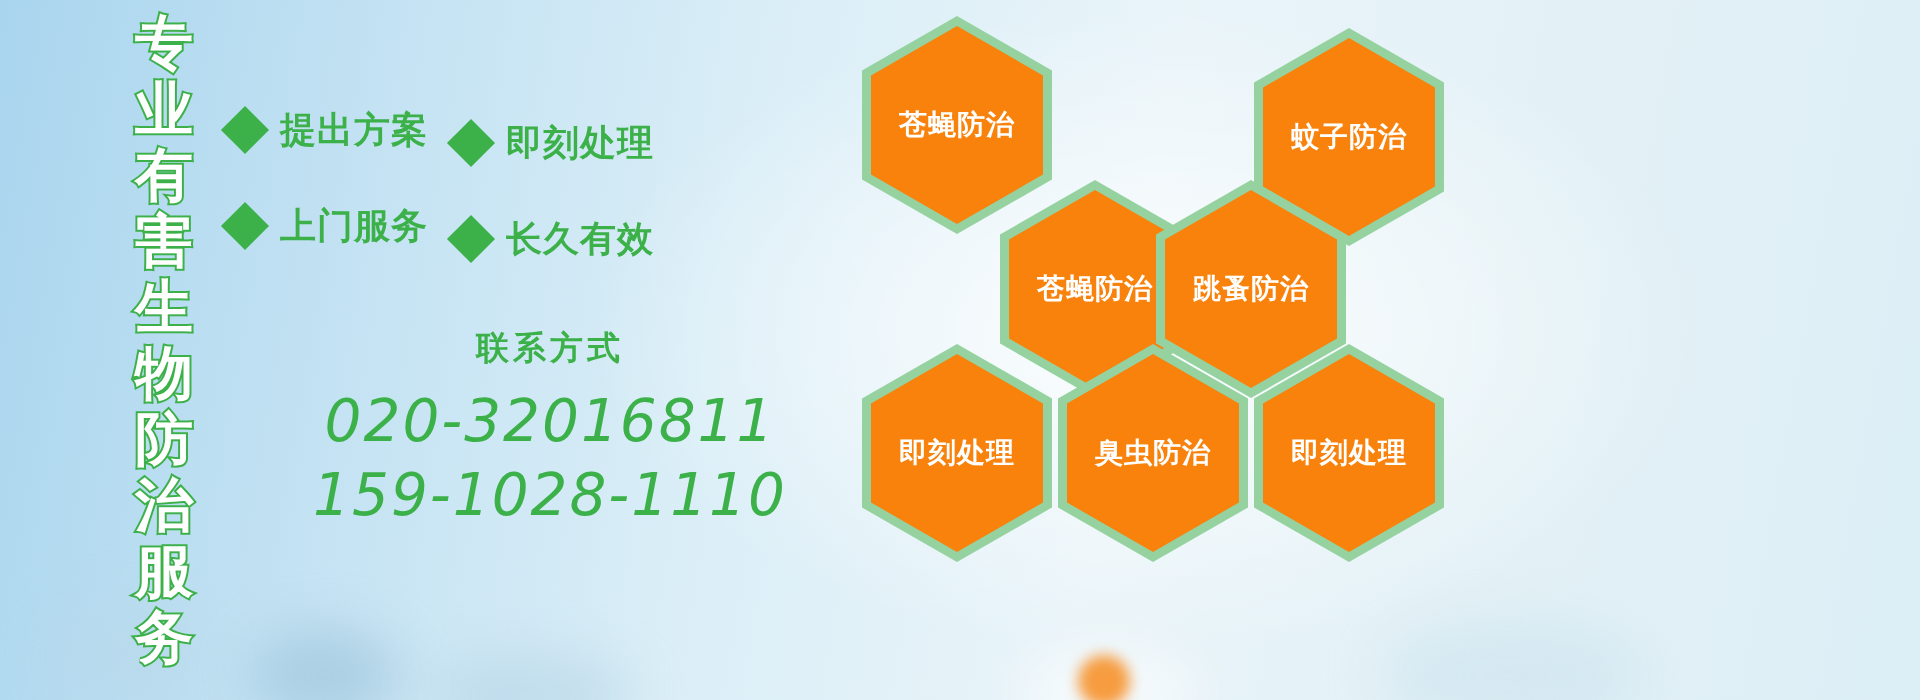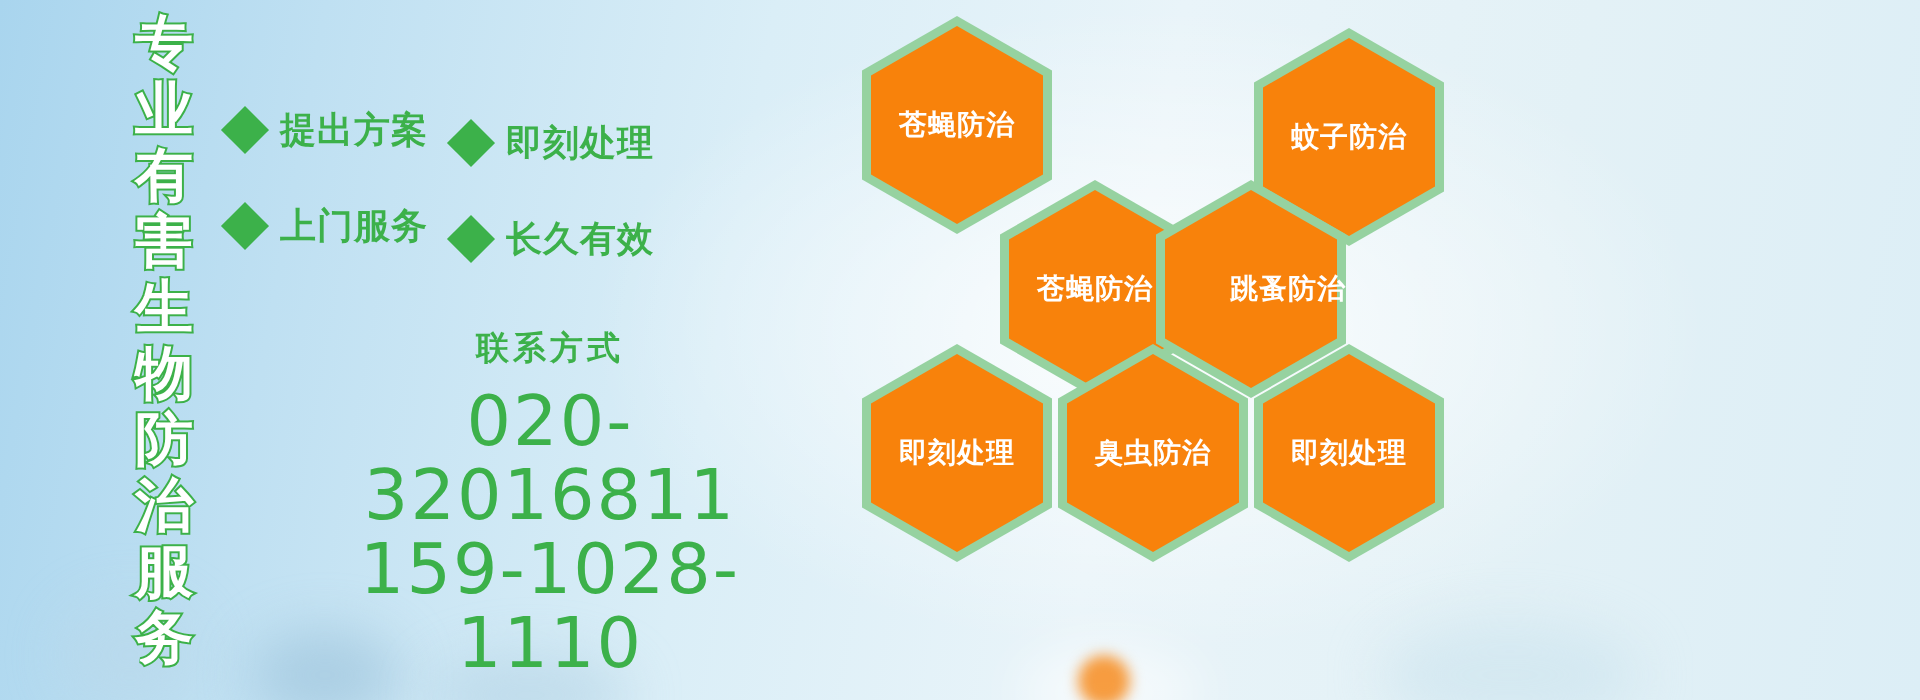--- a/index.html
+++ b/index.html
@@ -108,25 +108,26 @@
   }
   #contact-heading {
     font-size: 33px;
     font-weight: bold;
     color: #3cb14a;
     letter-spacing: 4px;
     line-height: 72px;
     font-family: "DejaVu Sans", "Liberation Sans", sans-serif;
   }
   .phone-number {
-    font-size: 70px;
+    font-size: 58px;
     color: #3cb14a;
     letter-spacing: 2px;
     line-height: 74px;
     font-family: "DejaVu Sans", "Liberation Sans", sans-serif;
+    font-style: italic;
   }
 
   
   #hex-grid {
     position: absolute;
     left: 862px;
     top: 8px;
     width: 600px;
     height: 545px;
   }
@@ -160,21 +161,21 @@
     letter-spacing: 1px;
     white-space: nowrap;
     font-family: "DejaVu Sans", "Liberation Sans", sans-serif;
   }
 
   
   .hex.r1c1 { left: 0px;   top: 8px;   }
   .hex.r1c2 { left: 196px; top: 8px;   }
   .hex.r1c3 { left: 392px; top: 20px;   }
   .hex.r2c1 { left: 98px;  top: 172px; margin-left: 40px; }
-  .hex.r2c2 { left: 294px; top: 172px; justify-content: flex-end; }
+  .hex.r2c2 { left: 294px; top: 172px; }
   .hex.r3c1 { left: 0px;   top: 336px; }
   .hex.r3c2 { left: 196px; top: 336px; }
   .hex.r3c3 { left: 392px; top: 336px; }
 </style>
 </head>
 <body>
 
 <div id="banner">
 
   <div class="blob b5"></div>

